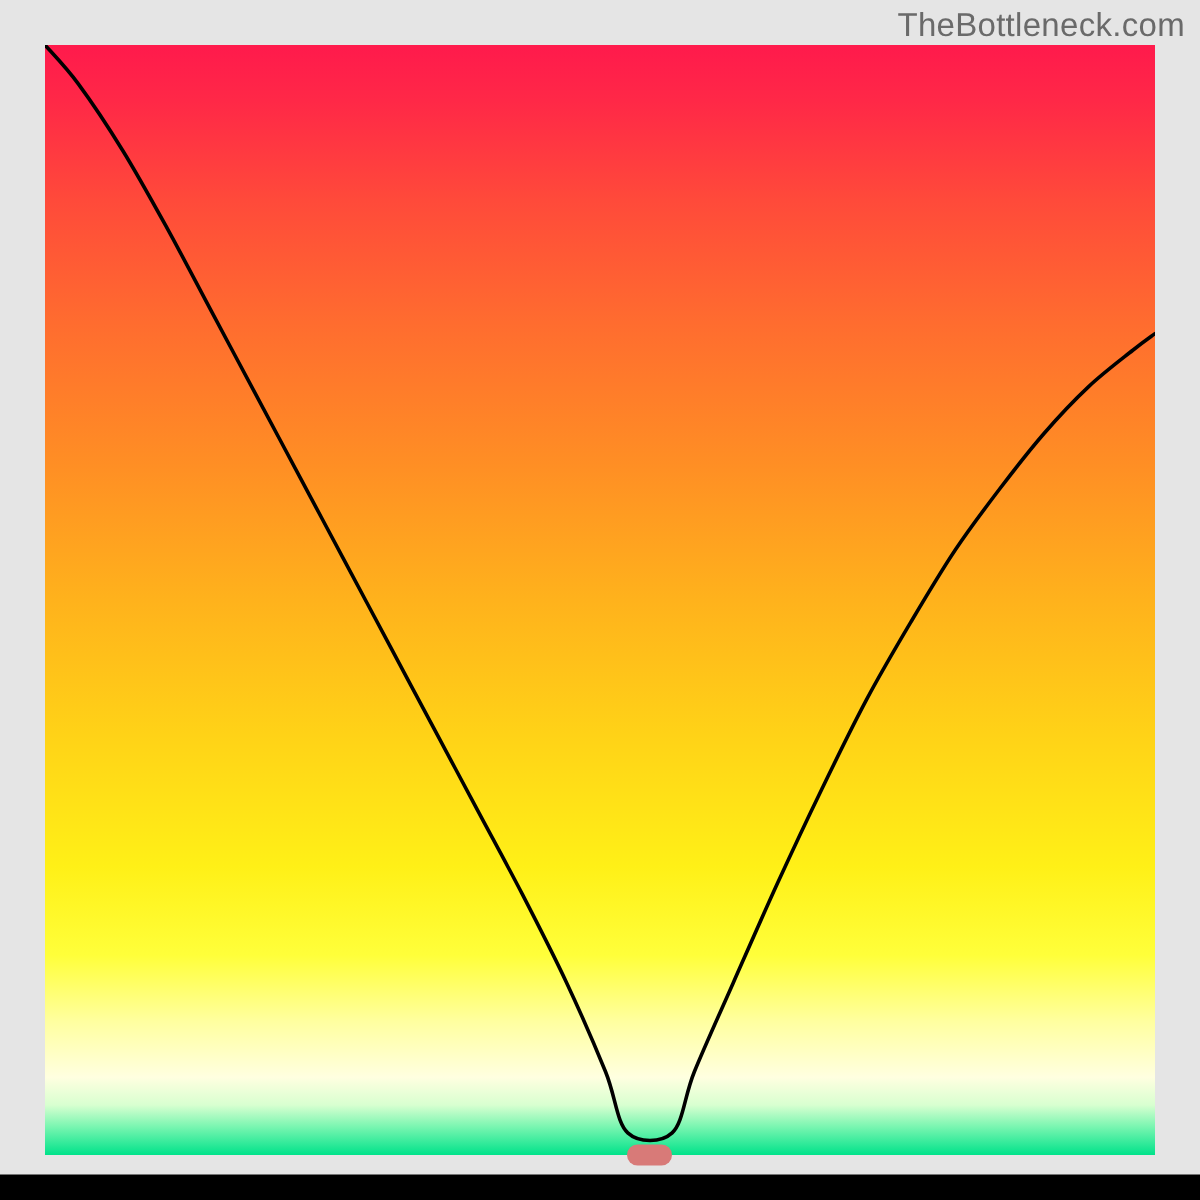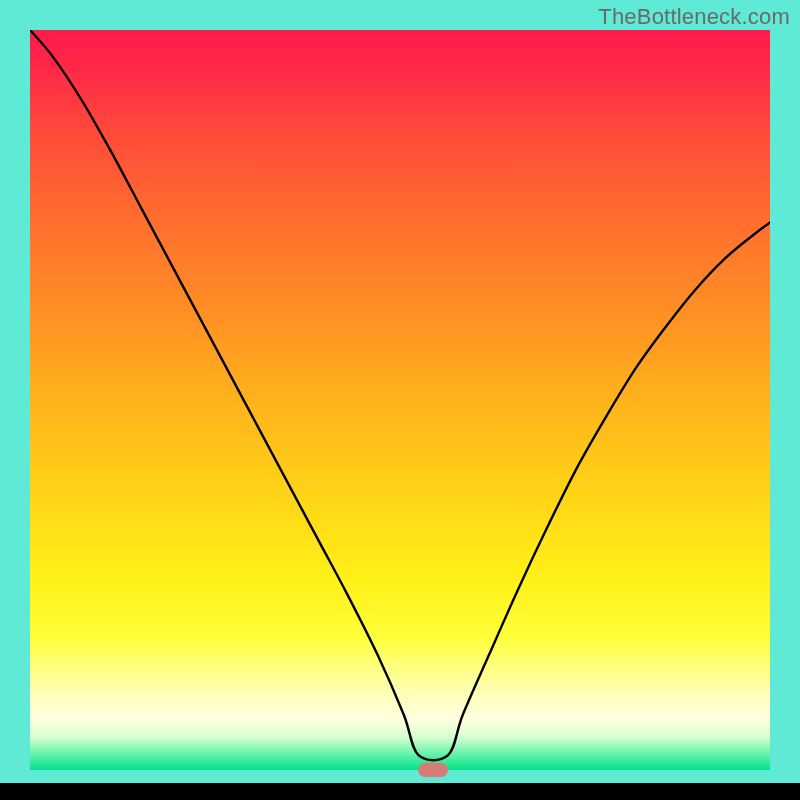--- a/index.html
+++ b/index.html
@@ -8,21 +8,21 @@
     width: 800px;
     height: 800px;
     background: #000;
     overflow: hidden;
     font-family: Arial, Helvetica, sans-serif;
   }
   .frame {
     position: relative;
     width: 800px;
     height: 783px;
-    background: #5eead4;
+    background: #e5e5e5;
     text-align: right;
   }
   .watermark {
     position: absolute;
     top: 4px;
     right: 10px;
     color: #6a6a6a;
     font-size: 22px;
     font-weight: 500;
     letter-spacing: 0.2px;

